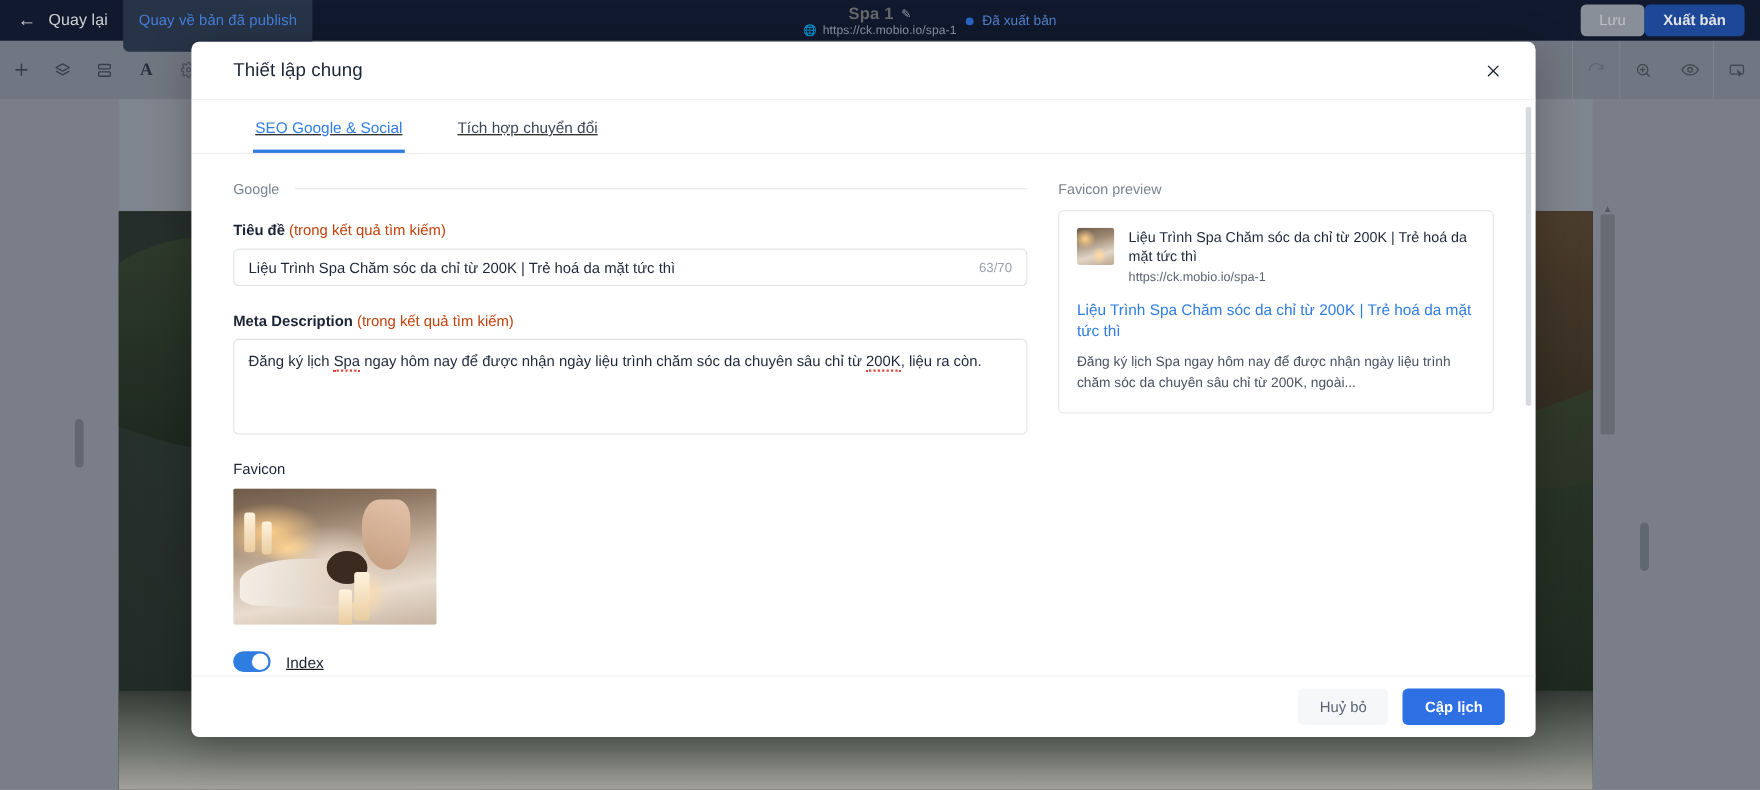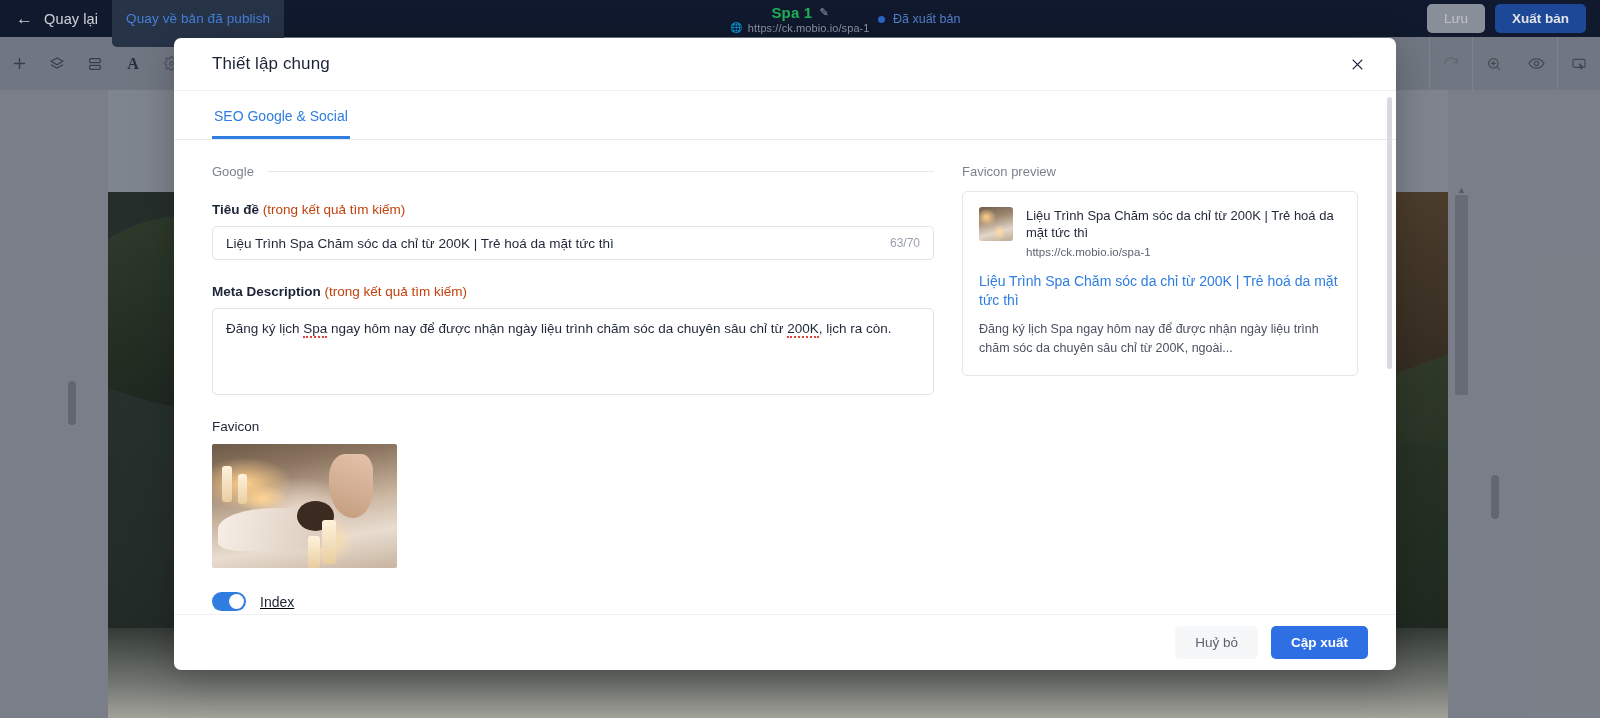--- a/index.html
+++ b/index.html
@@ -29,34 +29,34 @@
     background: #2b374c; color: #4d8df0; font-size: 13.5px;
     padding: 21px 14px; border-radius: 5px; border: none; cursor: pointer;
     letter-spacing: .1px;
   }
   .topbar-center {
     position: absolute; left: 0; right: 0; top: 0; height: 37px;
     display: flex; flex-direction: column; align-items: center;
     justify-content: center; pointer-events: none;
   }
   .page-title-row { display: flex; align-items: center; gap: 7px; }
-  .page-title { color: #22c55e; font-size: 15px; font-weight: bold; letter-spacing: .2px; }
+  .page-title { color: #737373; font-size: 15px; font-weight: bold; letter-spacing: .2px; }
   .pencil-icon { color: #aab3c2; font-size: 11px; display: inline-block; }
   .page-url-row { display: flex; align-items: center; gap: 5px; margin-top: 1px; }
   .globe-icon { color: #9aa4b5; font-size: 10px; }
   .page-url { color: #9aa4b5; font-size: 11px; letter-spacing: .1px; }
   .publish-state {
     position: absolute; left: 878px; top: 12px;
     display: flex; align-items: center; gap: 8px;
   }
   .state-dot { width: 7px; height: 7px; border-radius: 50%; background: #2f6fdc; }
   .state-label { color: #5c8ee0; font-size: 12.5px; }
   .topbar-right {
     position: absolute; right: 14px; top: 0; height: 37px;
-    display: flex; align-items: center; gap: 10px;
+    display: flex; align-items: center; gap: 0;
   }
   .btn-save {
     background: #9aa0a8; color: #d6d9dd; font-size: 13.5px; border: none;
     padding: 7px 17px; border-radius: 5px; cursor: pointer;
   }
   .btn-publish {
     background: #1f4fa8; color: #ffffff; font-size: 13.5px; font-weight: bold;
     border: none; padding: 7px 17px; border-radius: 5px; cursor: pointer;
   }
 
@@ -131,21 +131,21 @@
     margin-left: auto; width: 26px; height: 26px; display: flex;
     align-items: center; justify-content: center; cursor: pointer;
     color: #1b2336;
   }
   .modal-body { flex: 1; overflow: hidden; position: relative; }
   .modal-scrollbar {
     position: absolute; right: 4px; top: 6px; width: 5px; height: 272px;
     background: #d7dade; border-radius: 3px;
   }
 
-  .tabs { display: flex; padding: 0 38px; border-bottom: 1px solid #e9ebee; }
+  .tabs { display: flex; padding: 0 56px; border-bottom: 1px solid #e9ebee; text-decoration: underline; }
   .tab {
     padding: 17px 2px 12px; margin-right: 46px; font-size: 14px;
     color: #3f4756; cursor: pointer; border-bottom: 3px solid transparent;
   }
   .tab.active { color: #2f7de1; border-bottom-color: #2f7de1; font-weight: normal; }
 
   .content { display: flex; padding: 24px 38px 0 38px; gap: 28px; }
   .col-left { width: 722px; flex: none; }
   .col-right { flex: 1; }
 
@@ -377,20 +377,21 @@
             <path d="M5 5l14 14M19 5L5 19"></path>
           </svg>
       </div>
     </div>
 
     <div class="modal-body">
       <div class="modal-scrollbar"></div>
 
       <div class="tabs">
         <div class="tab active">SEO Google &amp; Social</div>
+        <div class="tab">Tích hợp chuyển đổi</div>
       </div>
 
       <div class="content">
 
         <div class="col-left">
 
           <div class="section-head">
             <span class="section-head-label">Google</span>
             <span class="section-head-line"></span>
           </div>
@@ -402,21 +403,21 @@
             <span class="input-text">Liệu Trình Spa Chăm sóc da chỉ từ 200K | Trẻ hoá da mặt tức thì</span>
             <span class="input-counter">63/70</span>
           </div>
 
           <div class="spacer-24"></div>
 
           <div class="field-label">
             <b>Meta Description</b><span> (trong kết quả tìm kiếm)</span>
           </div>
           <div class="textarea-wrap">
-            <div class="textarea-text"><span>Đăng ký lịch </span><span class="sp">Spa</span><span> ngay hôm nay để được nhận ngày liệu trình chăm sóc da chuyên sâu chỉ từ </span><span class="sp">200K</span><span>, lịch ra còn.</span></div>
+            <div class="textarea-text"><span>Đăng ký lịch </span><span class="sp">Spa</span><span> ngay hôm nay để được nhận ngày liệu trình chăm sóc da chuyên sâu chỉ từ </span><span class="sp">200K</span><span>, liệu ra còn.</span></div>
           </div>
 
           <div class="favicon-label">Favicon</div>
           <div class="favicon-box">
             <div class="fav-arm"></div>
             <div class="fav-body"></div>
             <div class="fav-hair"></div>
             <div class="fav-candle" style="left:10px;top:22px;width:10px;height:36px;"></div>
             <div class="fav-candle" style="left:26px;top:30px;width:9px;height:30px;"></div>
             <div class="fav-candle" style="left:110px;top:76px;width:14px;height:44px;"></div>
@@ -444,17 +445,17 @@
             <div class="pv-link">Liệu Trình Spa Chăm sóc da chỉ từ 200K | Trẻ hoá da mặt tức thì</div>
             <div class="pv-desc">Đăng ký lịch Spa ngay hôm nay để được nhận ngày liệu trình chăm sóc da chuyên sâu chỉ từ 200K, ngoài...</div>
           </div>
         </div>
 
       </div>
     </div>
 
     <div class="modal-footer">
       <button class="btn-cancel">Huỷ bỏ</button>
-      <button class="btn-update">Cập xuất</button>
+      <button class="btn-update">Cập lịch</button>
     </div>
 
   </div>
 </div>
 
 </body></html>

